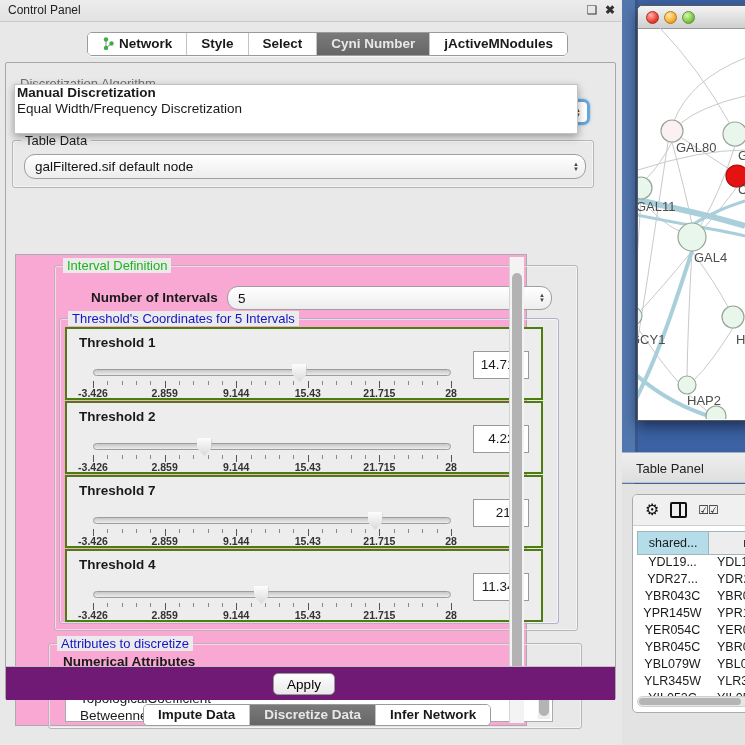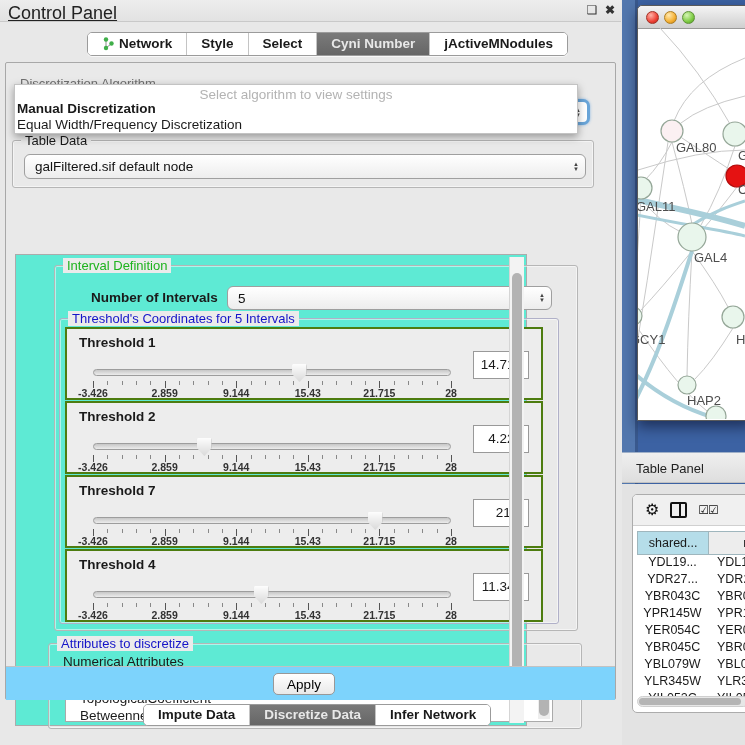--- a/index.html
+++ b/index.html
@@ -1,53 +1,53 @@
 <!DOCTYPE html>
 <html><head>
 <meta charset="utf-8">
 <style>
   * { margin:0; padding:0; box-sizing:border-box; }
   html,body { width:745px; height:745px; overflow:hidden; }
   body { font-family:"Liberation Sans", sans-serif; background:#e8e8e8; position:relative; font-size:13px; color:#1a1a1a; }
 
   
   .titlebar { position:absolute; left:0; top:0; width:621px; height:22px; background:linear-gradient(#ededed,#e2e2e2); border-bottom:1px solid #c9c9c9; }
-  .titlebar .t { position:absolute; left:8px; top:3px; font-size:18px; color:#222;text-decoration:underline; }
+  .titlebar .t { position:absolute; left:8px; top:3px; font-size:12px; color:#222; }
   .winbtn { position:absolute; top:2px; width:16px; height:16px; text-align:center; line-height:16px; font-size:12px; color:#333; cursor:pointer; }
   .winbtn.float { left:584px; }
   .winbtn.close { left:602px; font-weight:bold; }
 
   .tabbar { position:absolute; left:87px; top:32px; height:24px; display:flex; border:1px solid #9b9b9b; border-radius:5px; overflow:hidden; background:#fff; box-shadow:0 1px 0 rgba(255,255,255,.7); }
   .tabseg { padding:0 14px; line-height:22px; font-size:13.5px; font-weight:bold; color:#1a1a1a; background:#fff; border-right:1px solid #c4c4c4; display:flex; align-items:center; gap:5px; cursor:pointer; white-space:nowrap; }
   .tabseg:last-child { border-right:none;justify-content:flex-end; }
   .tabseg.sel { background:linear-gradient(#7a7a7a,#666); color:#e8e8e8; }
   .neticon { width:12px; height:14px; display:inline-block; }
 
   .outerpanel { position:absolute; left:5px; top:62px; width:611px; height:638px; background:#e9e9e9; border:1px solid #a8a8a8; border-radius:2px; }
 
   .group { position:absolute; border:1px solid #b6b6b6; border-radius:3px; background:transparent; box-shadow:inset 0 0 0 1px rgba(255,255,255,.5); }
   .grouplabel { position:absolute; top:-8px; left:8px; background:#e9e9e9; padding:0 4px; font-size:13px; }
   .g-tabledata { left:12px; top:140px; width:582px; height:48px; }
 
-  .combo { position:absolute; background:linear-gradient(#ffffff,#ededed); border:1px solid #9f9f9f; border-radius:6px; display:flex; align-items:center; cursor:pointer; }
+  .combo { position:absolute; background:linear-gradient(#ffffff,#ededed); border:1px solid #9f9f9f; border-radius:11px; display:flex; align-items:center; cursor:pointer; }
   .combo .val { padding-left:10px; flex:1; font-size:13.5px; color:#111; white-space:nowrap; overflow:hidden; }
   .stepper { width:18px; height:100%; display:flex; flex-direction:column; align-items:center; justify-content:center; font-size:6px; line-height:5px; color:#444; }
 
   .combo-table { left:24px; top:154px; width:562px; height:25px; }
 
   
   .combo-focus { position:absolute; left:20px; top:99px; width:570px; height:26px; background:#fff; border:3px solid #6aa5d8; border-radius:7px; box-shadow:0 0 3px #8cb8e2; }
 
   .popup { position:absolute; left:14px; top:84px; width:564px; height:50px; background:#fff; border:1px solid #c3c3c3; box-shadow:0 3px 8px rgba(0,0,0,.35); z-index:5; }
   .popup .prompt { text-align:center; color:#b3b3b3; font-size:13.5px; padding-top:2px; height:16px; }
   .popup .opt { padding:0 2px; font-size:13.5px; height:16px; line-height:16px; cursor:pointer; }
   .popup .opt.b { font-weight:bold; }
   .algolabel { position:absolute; left:20px; top:76px; font-size:13px; color:#6f6f6f; z-index:1; }
 
-  .scrollpanel { position:absolute; left:10px; top:192px; width:512px; height:472px; border:1px solid #ababab; background:#5eead4; }
+  .scrollpanel { position:absolute; left:10px; top:192px; width:512px; height:472px; border:1px solid #ababab; background:#f9a8d4; }
   .vscroll { position:absolute; right:2px; top:2px; width:15px; height:466px; background:#f3f3f3; border-left:1px solid #d5d5d5; }
   .vscroll .thumb-v { position:absolute; left:2px; top:16px; width:10px; height:424px; background:#b3b3b3; border-radius:6px; }
 
   .g-interval { left:38px; top:10px; width:524px; height:366px; }  
   .g-interval>.grouplabel { color:#1db31d; background:#ebebeb; }
   .nilabel { position:absolute; left:36px; top:24px; font-weight:bold; font-size:13.5px; }
   .g-thresh { left:4px; top:52px; width:500px; height:306px; border:1px solid #b0b0c8; }
   .g-thresh>.grouplabel { color:#1414c8; background:#ebebeb; white-space:nowrap; }
 
   .thr { position:absolute; left:5px; width:478px; height:73px; border:2px solid #4d7c0f; background:#ededed; }
@@ -55,27 +55,27 @@
   .track { position:absolute; left:26px; top:40px; width:358px; height:7px; border:1px solid #9d9d9d; border-radius:4px; background:linear-gradient(#c7c7c7,#ececec); }
   .thumb { position:absolute; top:-6px; width:15px; height:18px; transform:translateX(-50%); background:linear-gradient(#fdfdfd,#d9d9d9); clip-path:polygon(6% 0,94% 0,100% 8%,100% 55%,50% 100%,0 55%,0 8%); filter:drop-shadow(0 0 1px #777); cursor:grab; }
   .ticks-minor { position:absolute; left:26px; top:52px; width:359px; height:4px; background:repeating-linear-gradient(90deg,#888 0 1px,transparent 1px 14.32px); }
   .ticks-major { position:absolute; left:26px; top:52px; width:359px; height:7px; background:repeating-linear-gradient(90deg,#555 0 1px,transparent 1px 71.6px); }
   .scalelabels { position:absolute; left:26px; top:58px; width:358px; height:12px; }
   .scalelabels span { position:absolute; transform:translateX(-50%); font-size:10.5px; font-weight:bold; color:#333; white-space:nowrap; }
   .valbox { position:absolute; right:12px; top:22px; width:56px; height:28px; background:#fff; border:1px solid #999; font-size:13.5px; text-align:right; padding:5px 6px 0 0; }
 
   .g-attr { left:32px; top:388px; width:534px; height:86px; }
   .g-attr>.grouplabel { color:#1414c8; background:#ebebeb; white-space:nowrap; }
-  .numattr { position:absolute; left:14px; top:10px; font-weight:normal; font-size:13.5px; }
+  .numattr { position:absolute; left:14px; top:10px; font-weight:bold; font-size:13.5px; }
   .attrlist { position:absolute; left:16px; top:28px; width:488px; height:50px; background:#fff; border:1px solid #aaa; overflow:hidden; }
   .attrlist .item { padding:1px 0 1px 14px; font-size:13.5px; height:17px; cursor:default; }
   .attrscroll { position:absolute; right:2px; top:2px; width:12px; height:44px; background:#eee; }
   .attrscroll .thumb-v { position:absolute; left:1px; top:1px; width:10px; height:40px; background:#b3b3b3; border-radius:5px; }
 
-  .applybar { position:absolute; left:1px; bottom:1px; width:609px; height:34px; background:#7dd3fc; border-top:1px solid #c2c2c2; }
+  .applybar { position:absolute; left:1px; bottom:1px; width:609px; height:34px; background:#701a75; border-top:1px solid #c2c2c2; }
   .applybtn { position:absolute; left:267px; top:6px; width:62px; height:22px; background:linear-gradient(#fff,#e9e9e9); border:1px solid #989898; border-radius:5px; font-size:13.5px; cursor:pointer; }
 
   .bottomtabs { position:absolute; left:143px; top:704px; height:22px; display:flex; border:1px solid #9b9b9b; border-radius:5px; overflow:hidden; background:#fff; }
   .bottomtabs .tabseg { line-height:20px; }
 
   
   .desktop { position:absolute; left:622px; top:0; width:123px; height:745px; background:linear-gradient(90deg,#5277ae 0 13px,#39598e 13px 16px,#3c62a3 16px); }
   .macwin { position:absolute; left:637px; top:5px; width:115px; height:416px; background:#fff; border:1px solid #5a5a5a; border-radius:5px 5px 0 0; box-shadow:0 6px 14px rgba(0,0,20,.5); }
   .mactitle { position:absolute; left:0; top:0; width:100%; height:23px; background:linear-gradient(#f4f4f4,#cfcfcf); border-bottom:1px solid #9a9a9a; border-radius:5px 5px 0 0; }
   .light { position:absolute; top:5px; width:13px; height:13px; border-radius:50%; cursor:pointer; }
@@ -142,21 +142,20 @@
 
 <span class="algolabel">Discretization Algorithm</span>
 <div class="combo-focus">
   <div class="stepper" style="position:absolute;right:0;top:2px;height:18px;">
       <span>▲</span>
       <span>▼</span>
     </div>
 </div>
 
 <div class="popup">
-  <div class="prompt">Select algorithm to view settings</div>
   <div class="opt b">Manual Discretization</div>
   <div class="opt">Equal Width/Frequency Discretization</div>
 </div>
 
 <div class="group g-tabledata">
   <span class="grouplabel">Table Data</span>
 </div>
 <div class="combo combo-table">
   <span class="val">galFiltered.sif default node</span>
   <span class="stepper">

